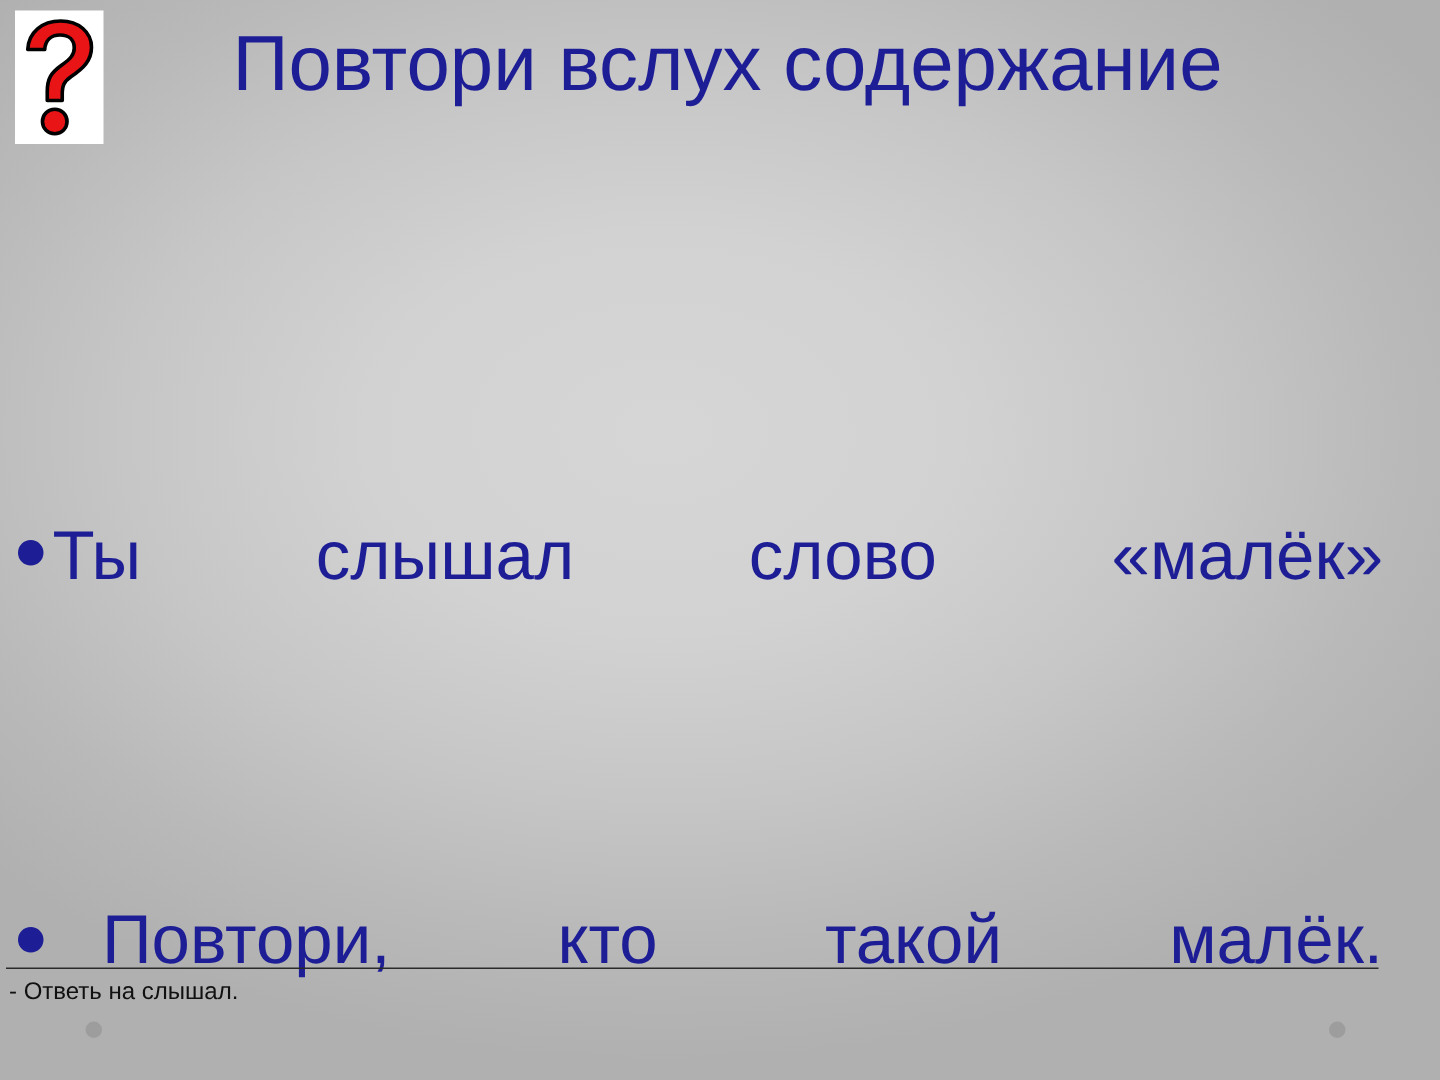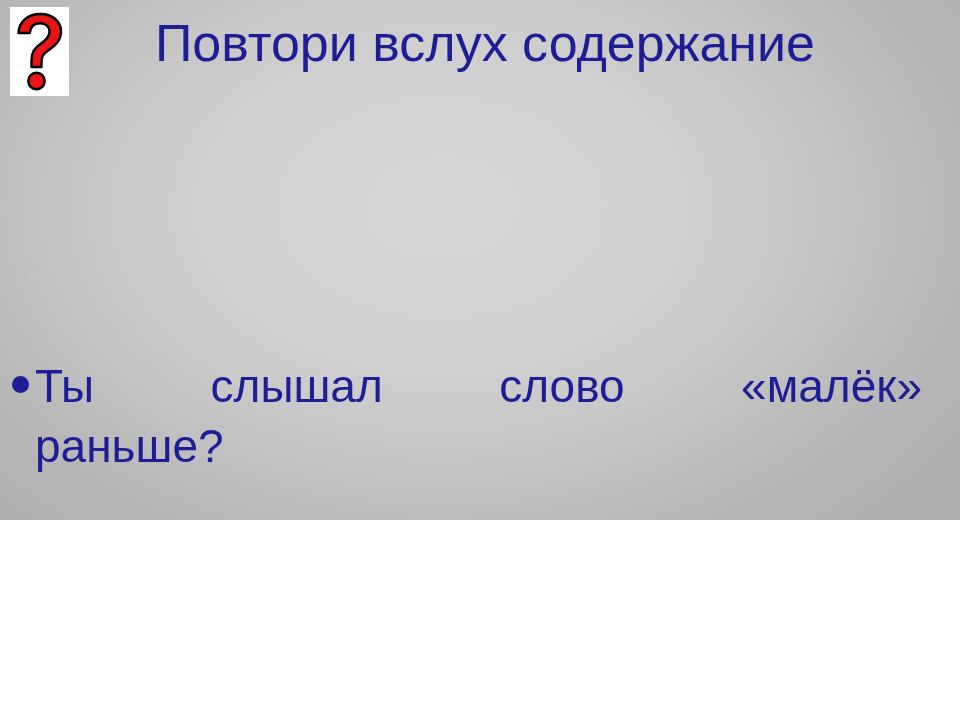--- a/index.html
+++ b/index.html
@@ -10,21 +10,21 @@
   body {
     width: 960px;
     height: 720px;
     overflow: hidden;
     font-family: "Liberation Sans", "DejaVu Sans", sans-serif;
   }
 
   .slide {
     position: relative;
     width: 960px;
-    height: 520px;
+    height: 720px;
     box-sizing: border-box;
     background:
       radial-gradient(ellipse 620px 420px at 46% 40%,
         #d6d6d6 0%,
         #d2d2d2 32%,
         #c6c6c6 58%,
         #b9b9b9 80%,
         #b0b0b0 100%),
       linear-gradient(135deg, #bdbdbd 0%, #d0d0d0 45%, #b5b5b5 100%);
     overflow: hidden;
@@ -92,21 +92,21 @@
     text-align: justify;
     text-align-last: left;
     text-justify: inter-word;
   }
   .bullet-item .btext-just {
     display: block;
     text-align: justify;
     text-align-last: justify;
   }
   #bullet-1 {
-    top: 16px;
+    top: 0px;
     padding-left: 35px;
   }
   #bullet-2 {
     top: 196px;
   }
   #bullet-2 .dot {
     top: 22px;
   }
 
   
@@ -171,25 +171,25 @@
 
   <div class="heading">
     <span class="hline">Повтори вслух содержание</span>
   </div>
 
   <div class="bullets">
 
     <div class="bullet-item" id="bullet-1">
       <span class="dot"></span>
       <span class="btext btext-just">Ты слышал слово «малёк»</span>
-      <span class="btext">раньше?</span>
     </div>
 
     <div class="bullet-item" id="bullet-2">
       <span class="dot"></span>
+      <span class="btext btext-just">Повтори, кто такой малёк.</span>
     </div>
 
   </div>
 
   <div class="footer-rule"></div>
   <div class="footer-note">- Ответь на слышал.</div>
   <div class="deco-dot" id="deco-dot-left"></div>
   <div class="deco-dot" id="deco-dot-right"></div>
 
 </div>

